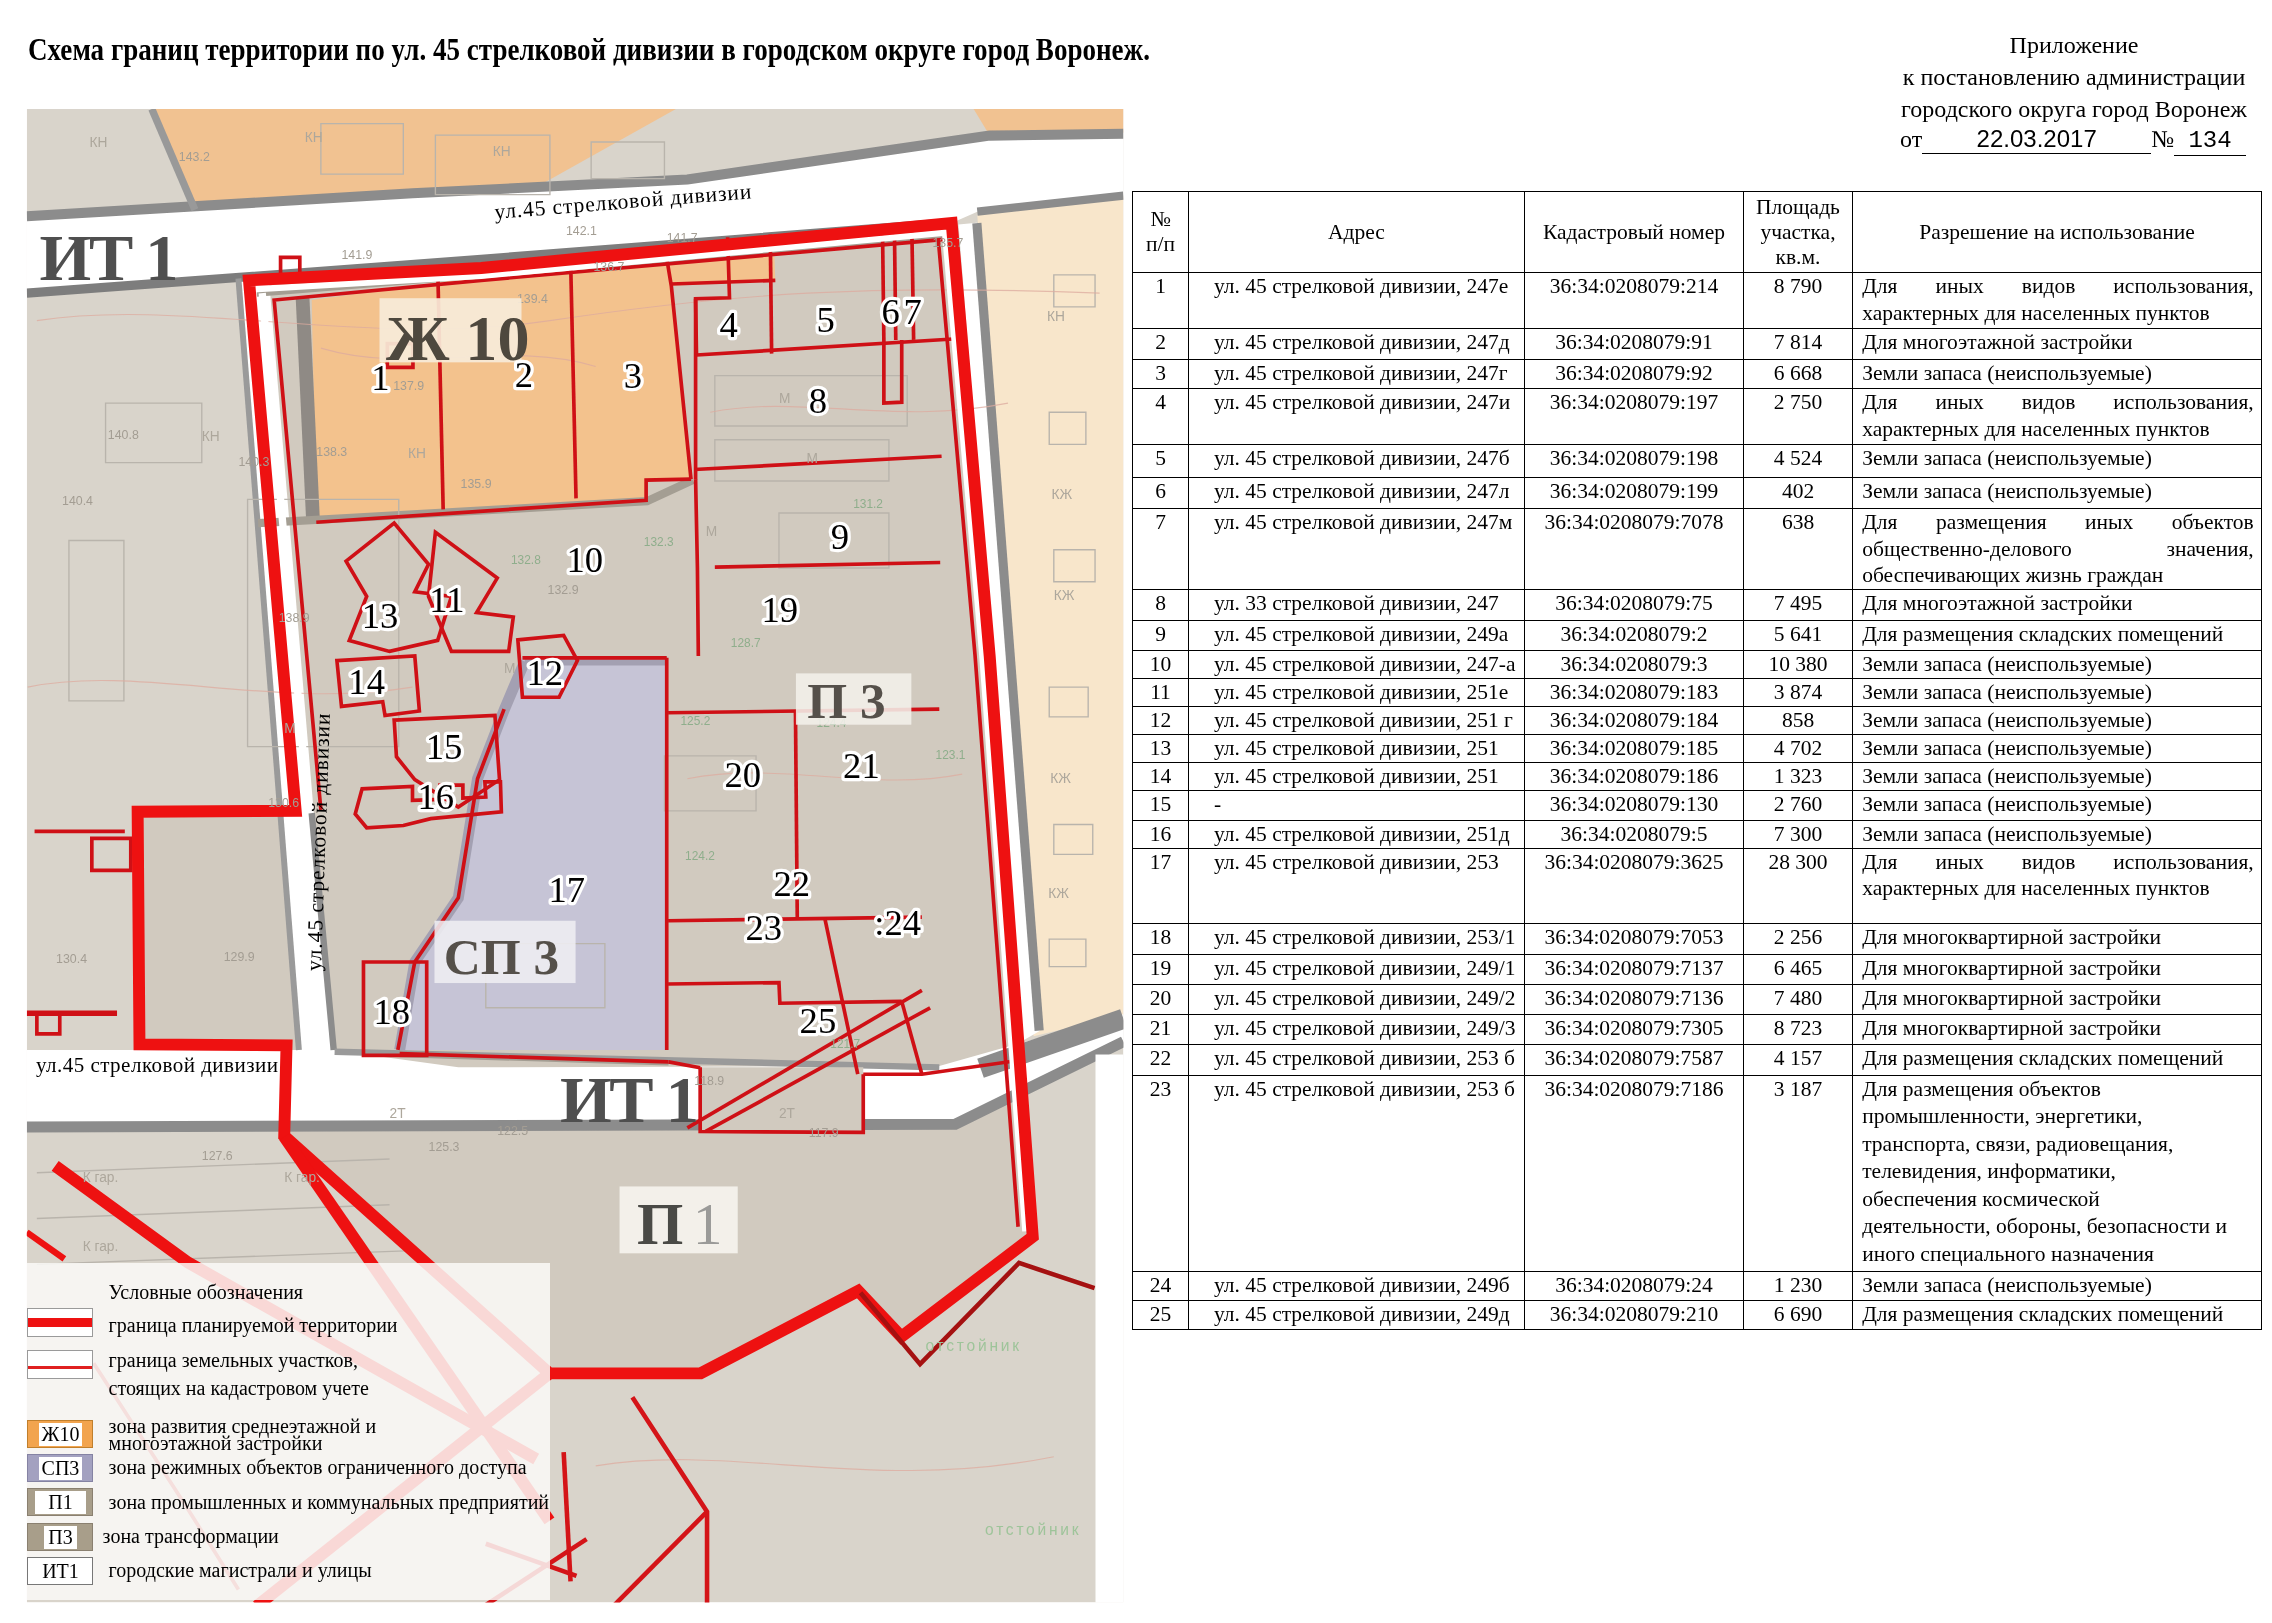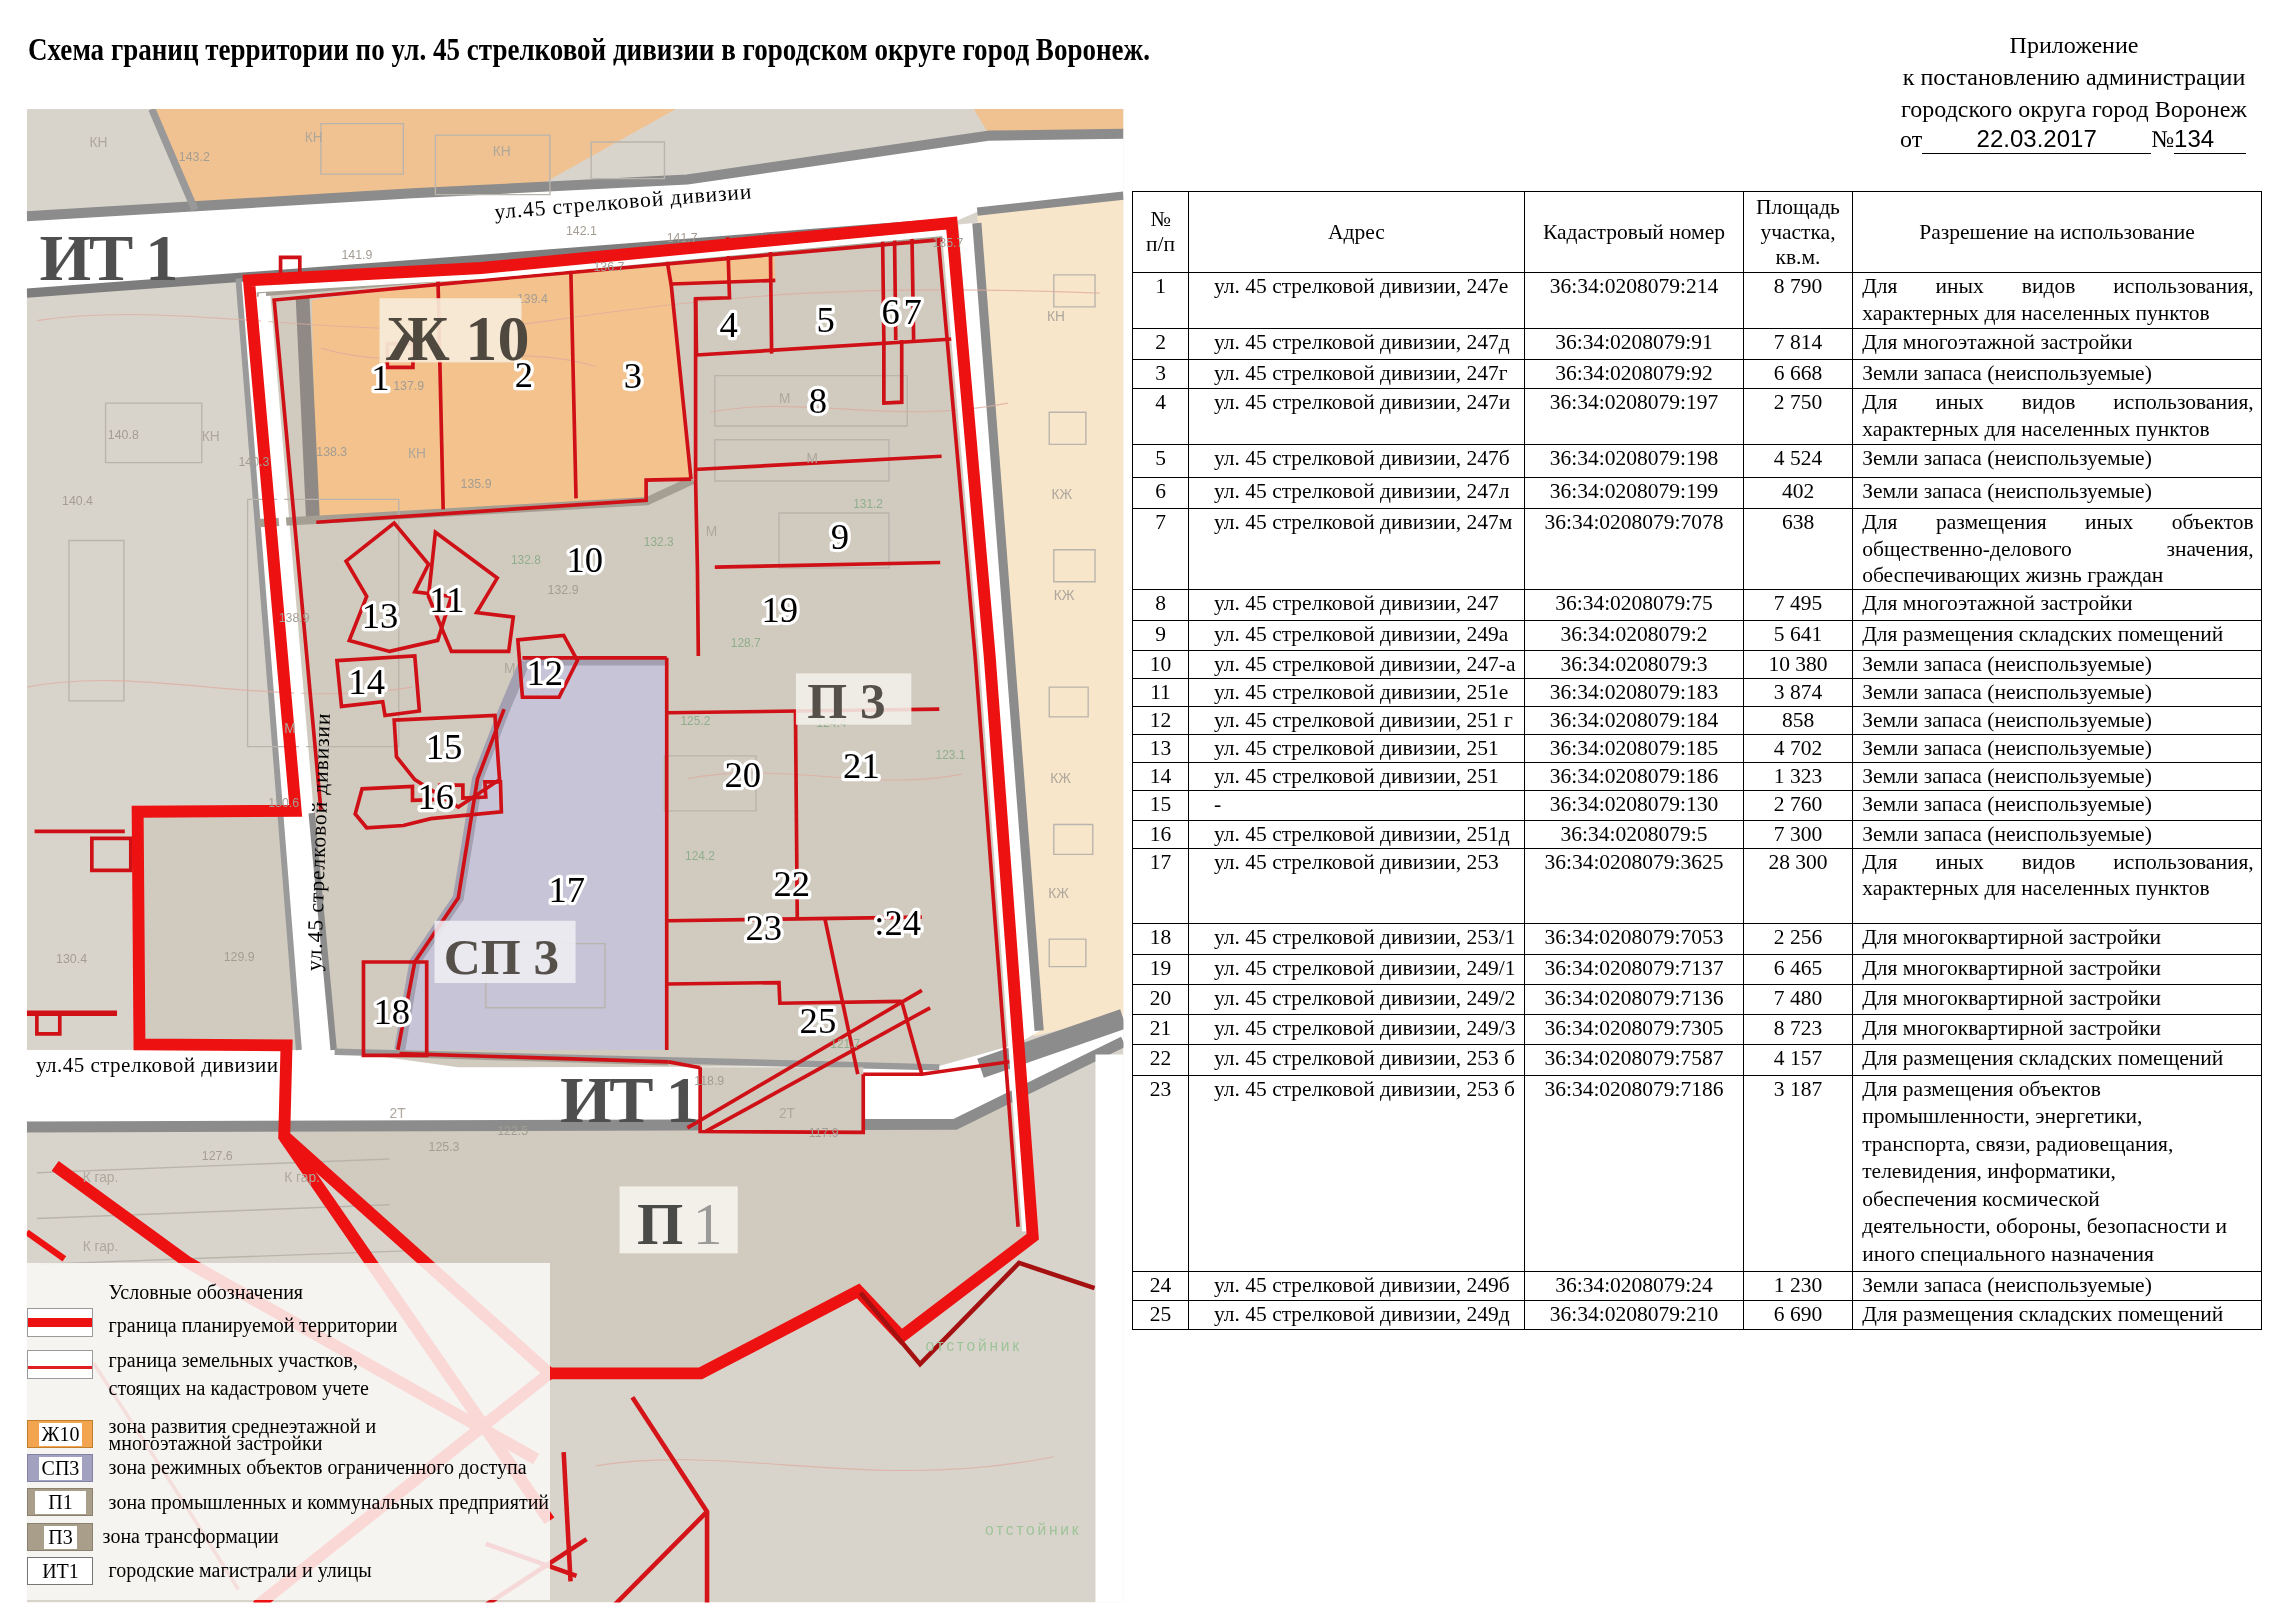--- a/index.html
+++ b/index.html
@@ -19,21 +19,21 @@
 </head>
 <body>
 <div id="page">
 
 <div class="abs" style="left:28px;top:31px;width:1191px;font-size:32px;font-weight:bold;white-space:nowrap;transform:scaleX(0.845);transform-origin:left top;">Схема границ территории по ул. 45 стрелковой дивизии в городском округе город Воронеж.</div>
 
 <div class="abs" style="left:1900px;top:29px;width:348px;font-size:24px;line-height:32px;text-align:center;">
   <div>Приложение</div>
   <div style="white-space:nowrap;">к постановлению администрации</div>
   <div style="white-space:nowrap;">городского округа город Воронеж</div>
-  <div style="white-space:nowrap;text-align:left;line-height:28px;">от<span style="display:inline-block;width:229px;border-bottom:1.4px solid #000;text-align:center;font-family:'Liberation Sans',sans-serif;">22.03.2017</span>№<span style="display:inline-block;width:72px;border-bottom:1.4px solid #000;font-family:Liberation Sans, sans-serif;">134</span></div>
+  <div style="white-space:nowrap;text-align:left;line-height:28px;">от<span style="display:inline-block;width:229px;border-bottom:1.4px solid #000;text-align:center;font-family:'Liberation Sans',sans-serif;">22.03.2017</span>№<span style="display:inline-block;width:72px;border-bottom:1.4px solid #000;text-align:center;font-family:Liberation Mono, monospace;">134</span></div>
 </div>
 
 <svg class="abs" style="left:0;top:0;" width="2273" height="1623" viewBox="0 0 4961 3543">
 <defs>
         <clipPath id="mapclip">
           <rect x="58" y="238" width="2394" height="3260"></rect>
         </clipPath>
       </defs>
 <g clip-path="url(#mapclip)" stroke-linecap="butt" stroke-linejoin="miter">
 
@@ -428,21 +428,21 @@
         </tr>
 <tr style="height:80px;">
           <td class="c">7</td>
           <td class="a">ул. 45 стрелковой дивизии, 247м</td>
           <td class="c">36:34:0208079:7078</td>
           <td class="c">638</td>
           <td class="r j">Для размещения иных объектов общественно-делового значения, обеспечивающих жизнь граждан</td>
         </tr>
 <tr style="height:31px;">
           <td class="c">8</td>
-          <td class="a">ул. 45 стрелковой дивизии, 247</td>
+          <td class="a">ул. 33 стрелковой дивизии, 247</td>
           <td class="c">36:34:0208079:75</td>
           <td class="c">7 495</td>
           <td class="r">Для многоэтажной застройки</td>
         </tr>
 <tr style="height:30px;">
           <td class="c">9</td>
           <td class="a">ул. 45 стрелковой дивизии, 249а</td>
           <td class="c">36:34:0208079:2</td>
           <td class="c">5 641</td>
           <td class="r">Для размещения складских помещений</td>

